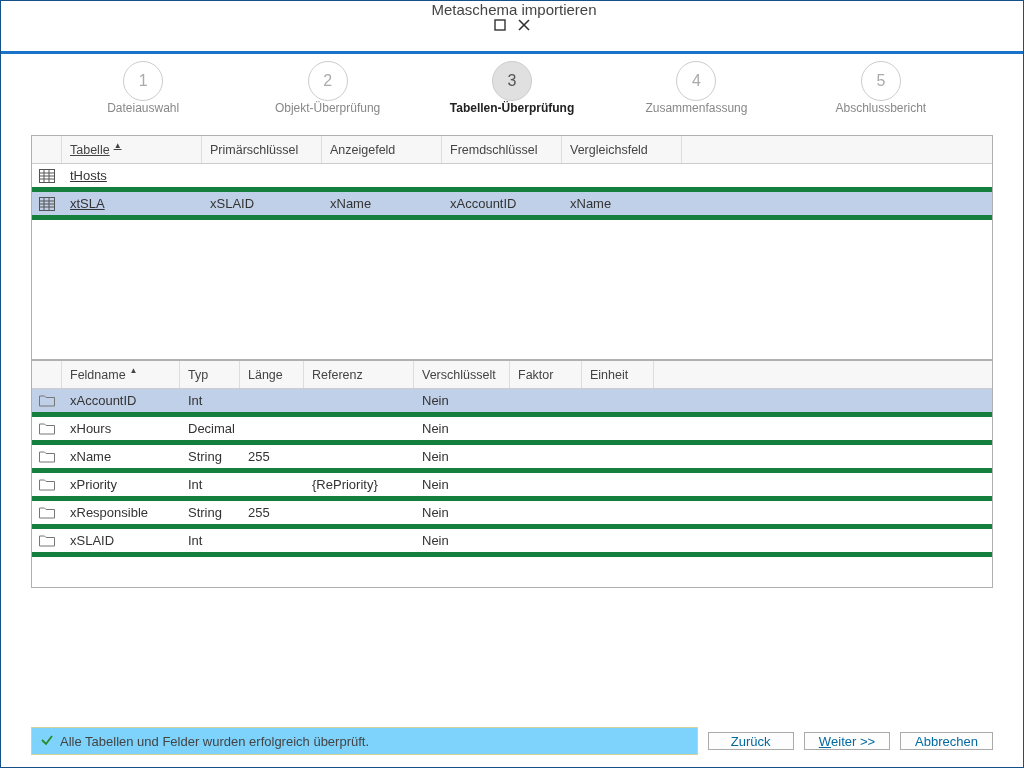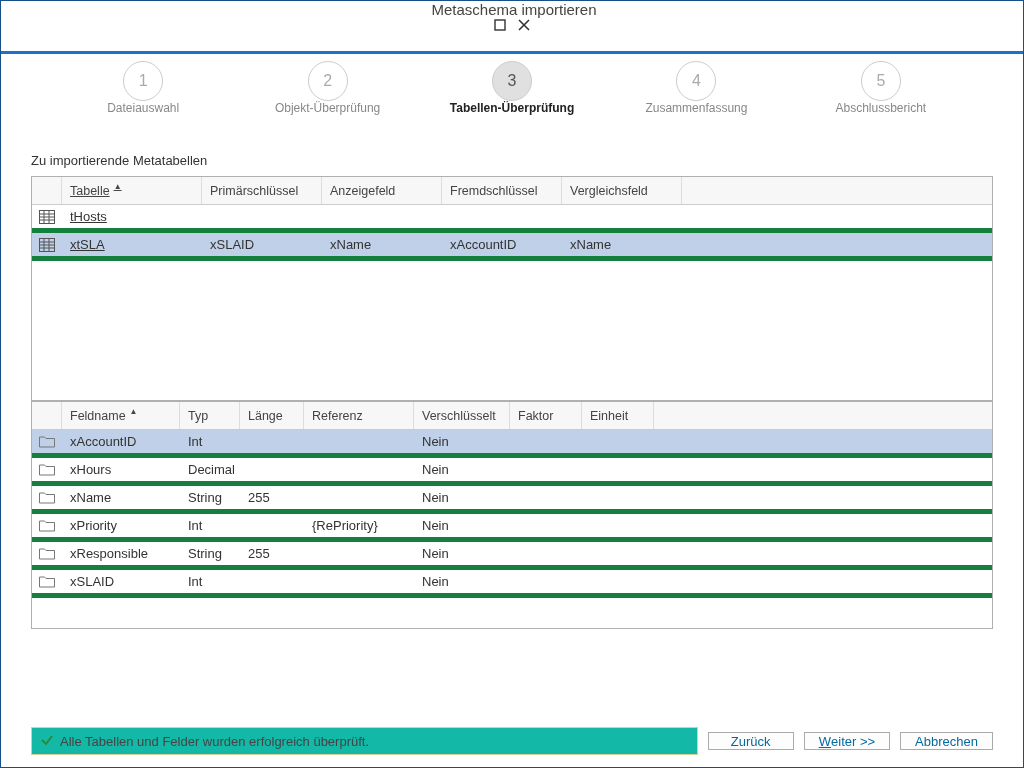--- a/index.html
+++ b/index.html
@@ -31,21 +31,21 @@
   .grid-header .hcell:last-child { border-right: none; flex: 1; }
   .sort-arrow { margin-left: 4px; font-size: 8px; position: relative; top: -4px; }
   .grid-body { flex: 1; overflow: auto; }
   .grid-row { display: flex; height: 28px; border-bottom: 5px solid #15803d; align-items: center; }
   .grid-row.selected { background: #c0d0e8; }
   .grid-row .cell { padding: 4px 8px; font-size: 13px; color: #333; overflow: hidden; white-space: nowrap; }
   .icon-cell { width: 28px; display: flex; align-items: center; justify-content: center; flex-shrink: 0; }
   .icon-cell svg { display: block; }
 
   .footer { display: flex; align-items: center; padding: 8px 30px 12px 30px; gap: 10px; }
-  .status-bar { flex: 1; background: #14b8a6; border: 1px solid #d4d29a; height: 28px; display: flex; align-items: center; padding: 0 8px; gap: 6px; font-size: 13px; color: #444; }
+  .status-bar { flex: 1; background: #7dd3fc; border: 1px solid #d4d29a; height: 28px; display: flex; align-items: center; padding: 0 8px; gap: 6px; font-size: 13px; color: #444; }
   .btn { height: 14px; min-width: 86px; padding: 8px 14px; background: #fdfdfd; border: 1px solid #aaa; font-size: 13px; color: #0369a1; cursor: pointer; display: flex; align-items: center; justify-content: center; }
   .mnemonic { text-decoration: underline; }
 
   
   .tw-icon { width: 30px; }
   .tw-tab { width: 140px; text-decoration: underline; }
   .tw-pk  { width: 120px; }
   .tw-dsp { width: 120px; }
   .tw-fk  { width: 120px; }
   .tw-cmp { width: 120px; }
@@ -103,21 +103,20 @@
       <div class="step-label">Zusammenfassung</div>
     </div>
     <div class="step">
       <div class="step-circle">5</div>
       <div class="step-label">Abschlussbericht</div>
     </div>
   </div>
 
   <div class="content">
 
-    <div class="section-label">Zu importierende Metatabellen</div>
     <div class="grid tables">
       <div class="grid-header">
         <div class="hcell tw-icon"></div>
         <div class="hcell tw-tab">
             <span>Tabelle</span>
             <span class="sort-arrow">▲</span>
           </div>
         <div class="hcell tw-pk">Primärschlüssel</div>
         <div class="hcell tw-dsp">Anzeigefeld</div>
         <div class="hcell tw-fk">Fremdschlüssel</div>

